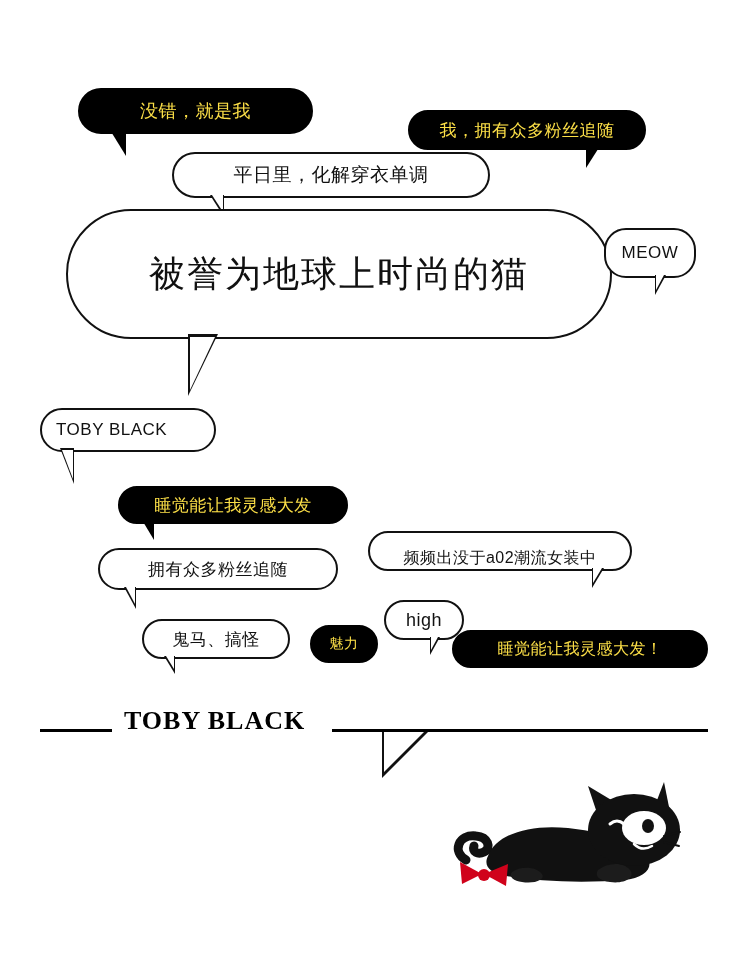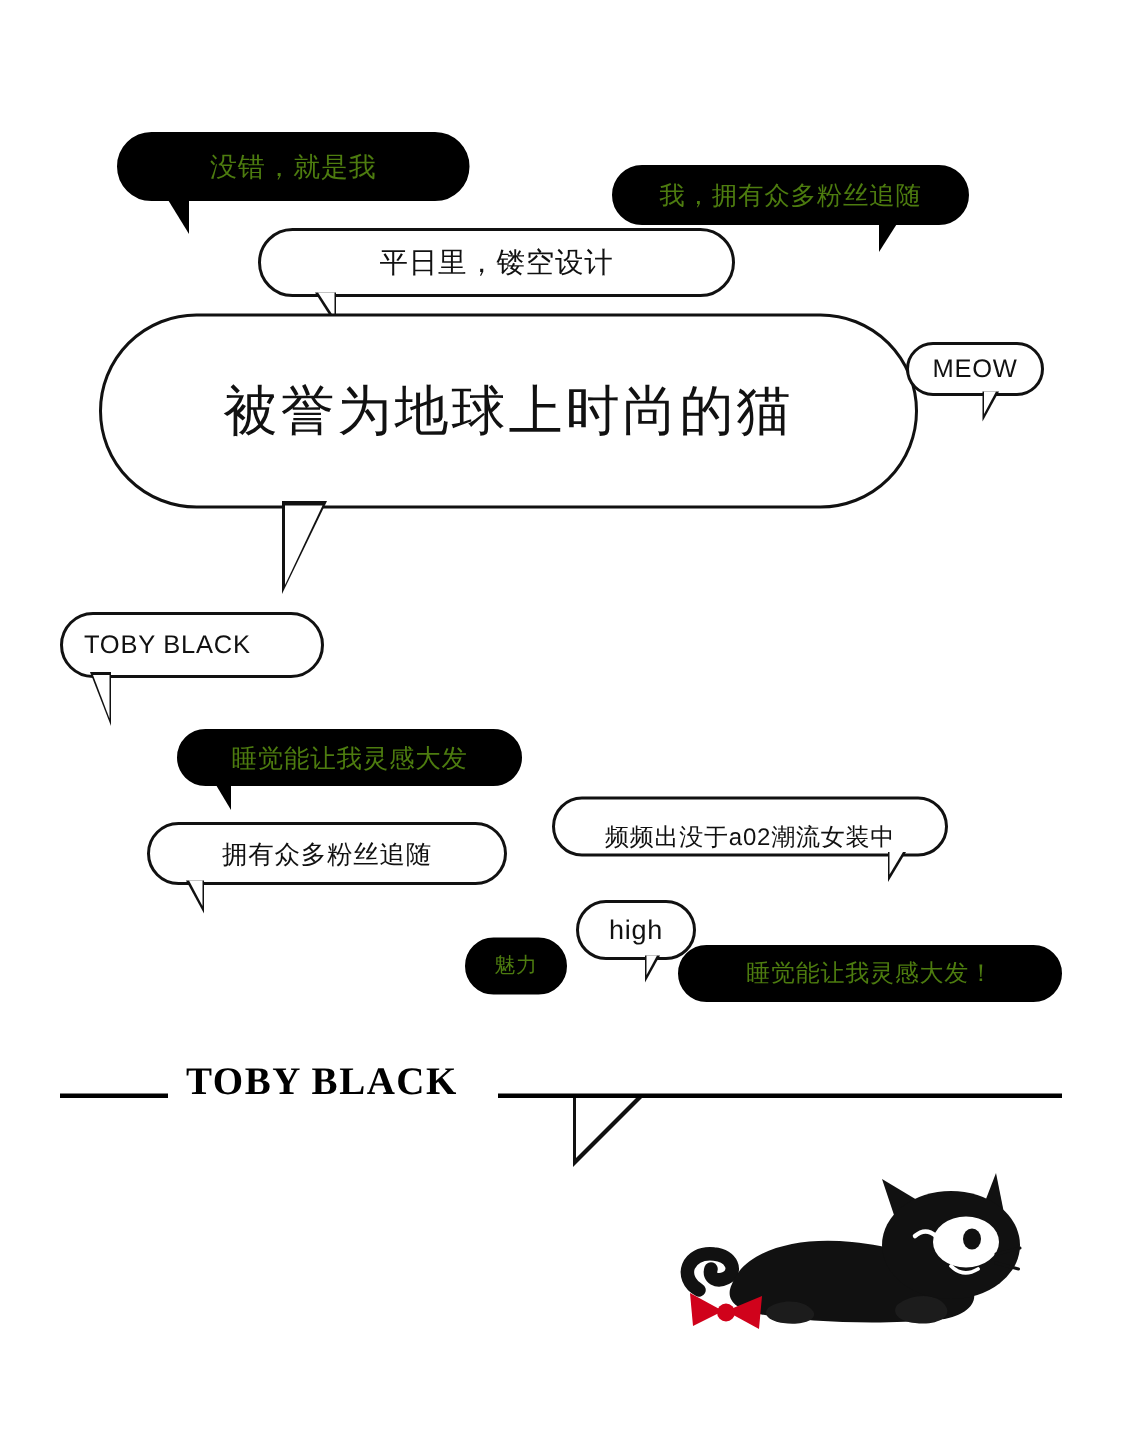--- a/index.html
+++ b/index.html
@@ -34,21 +34,21 @@
     white-space: nowrap;
     letter-spacing: 0.5px;
   }
   .bubble.light {
     background: #ffffff;
     border: 2px solid #111111;
     color: #111111;
   }
   .bubble.dark {
     background: #000000;
-    color: #4d7c0f;
+    color: #fde047;
     border: 2px solid #000000;
   }
 
   
   .tail {
     position: absolute;
     width: 0; height: 0;
   }
 
   
@@ -116,21 +116,21 @@
     position: absolute;
     left: 122px; bottom: -53px;
     width: 0; height: 0;
     border-left: 0 solid transparent;
     border-right: 25px solid transparent;
     border-top: 53px solid #fff;
   }
 
   #b-meow {              
     left: 604px; top: 228px;
-    width: 92px; height: 36px;
+    width: 92px; height: 50px;
     border-radius: 22px;
     font-size: 17px;
   }
   #b-meow .tail {
     border-left: 0 solid transparent;
     border-right: 11px solid transparent;
     border-top: 20px solid #111;
     right: 28px; bottom: -19px;
   }
   #b-meow .tail-in {
@@ -351,21 +351,21 @@
     <span>没错，就是我</span>
     <span class="tail"></span>
   </div>
 
   <div class="bubble dark" id="b-wo">
     <span>我，拥有众多粉丝追随</span>
     <span class="tail"></span>
   </div>
 
   <div class="bubble light" id="b-pingri">
-    <span>平日里，镂空设计</span>
+    <span>平日里，化解穿衣单调</span>
     <span class="tail"></span>
     <span class="tail-in"></span>
   </div>
 
   <div class="bubble light" id="b-main">
     <span>被誉为地球上时尚的猫</span>
     <span class="tail"></span>
     <span class="tail-in"></span>
   </div>
 
@@ -398,20 +398,25 @@
     <span class="tail"></span>
     <span class="tail-in"></span>
   </div>
 
   <div class="bubble light" id="b-fensi">
     <span>拥有众多粉丝追随</span>
     <span class="tail"></span>
     <span class="tail-in"></span>
   </div>
 
+  <div class="bubble light" id="b-guima">
+    <span>鬼马、搞怪</span>
+    <span class="tail"></span>
+    <span class="tail-in"></span>
+  </div>
 
   <div class="bubble dark" id="b-meili">
     <span>魅力</span>
   </div>
 
   <div class="bubble dark" id="b-beiyu">
     <span>睡觉能让我灵感大发！</span>
   </div>
 
   <div id="brand-row">

